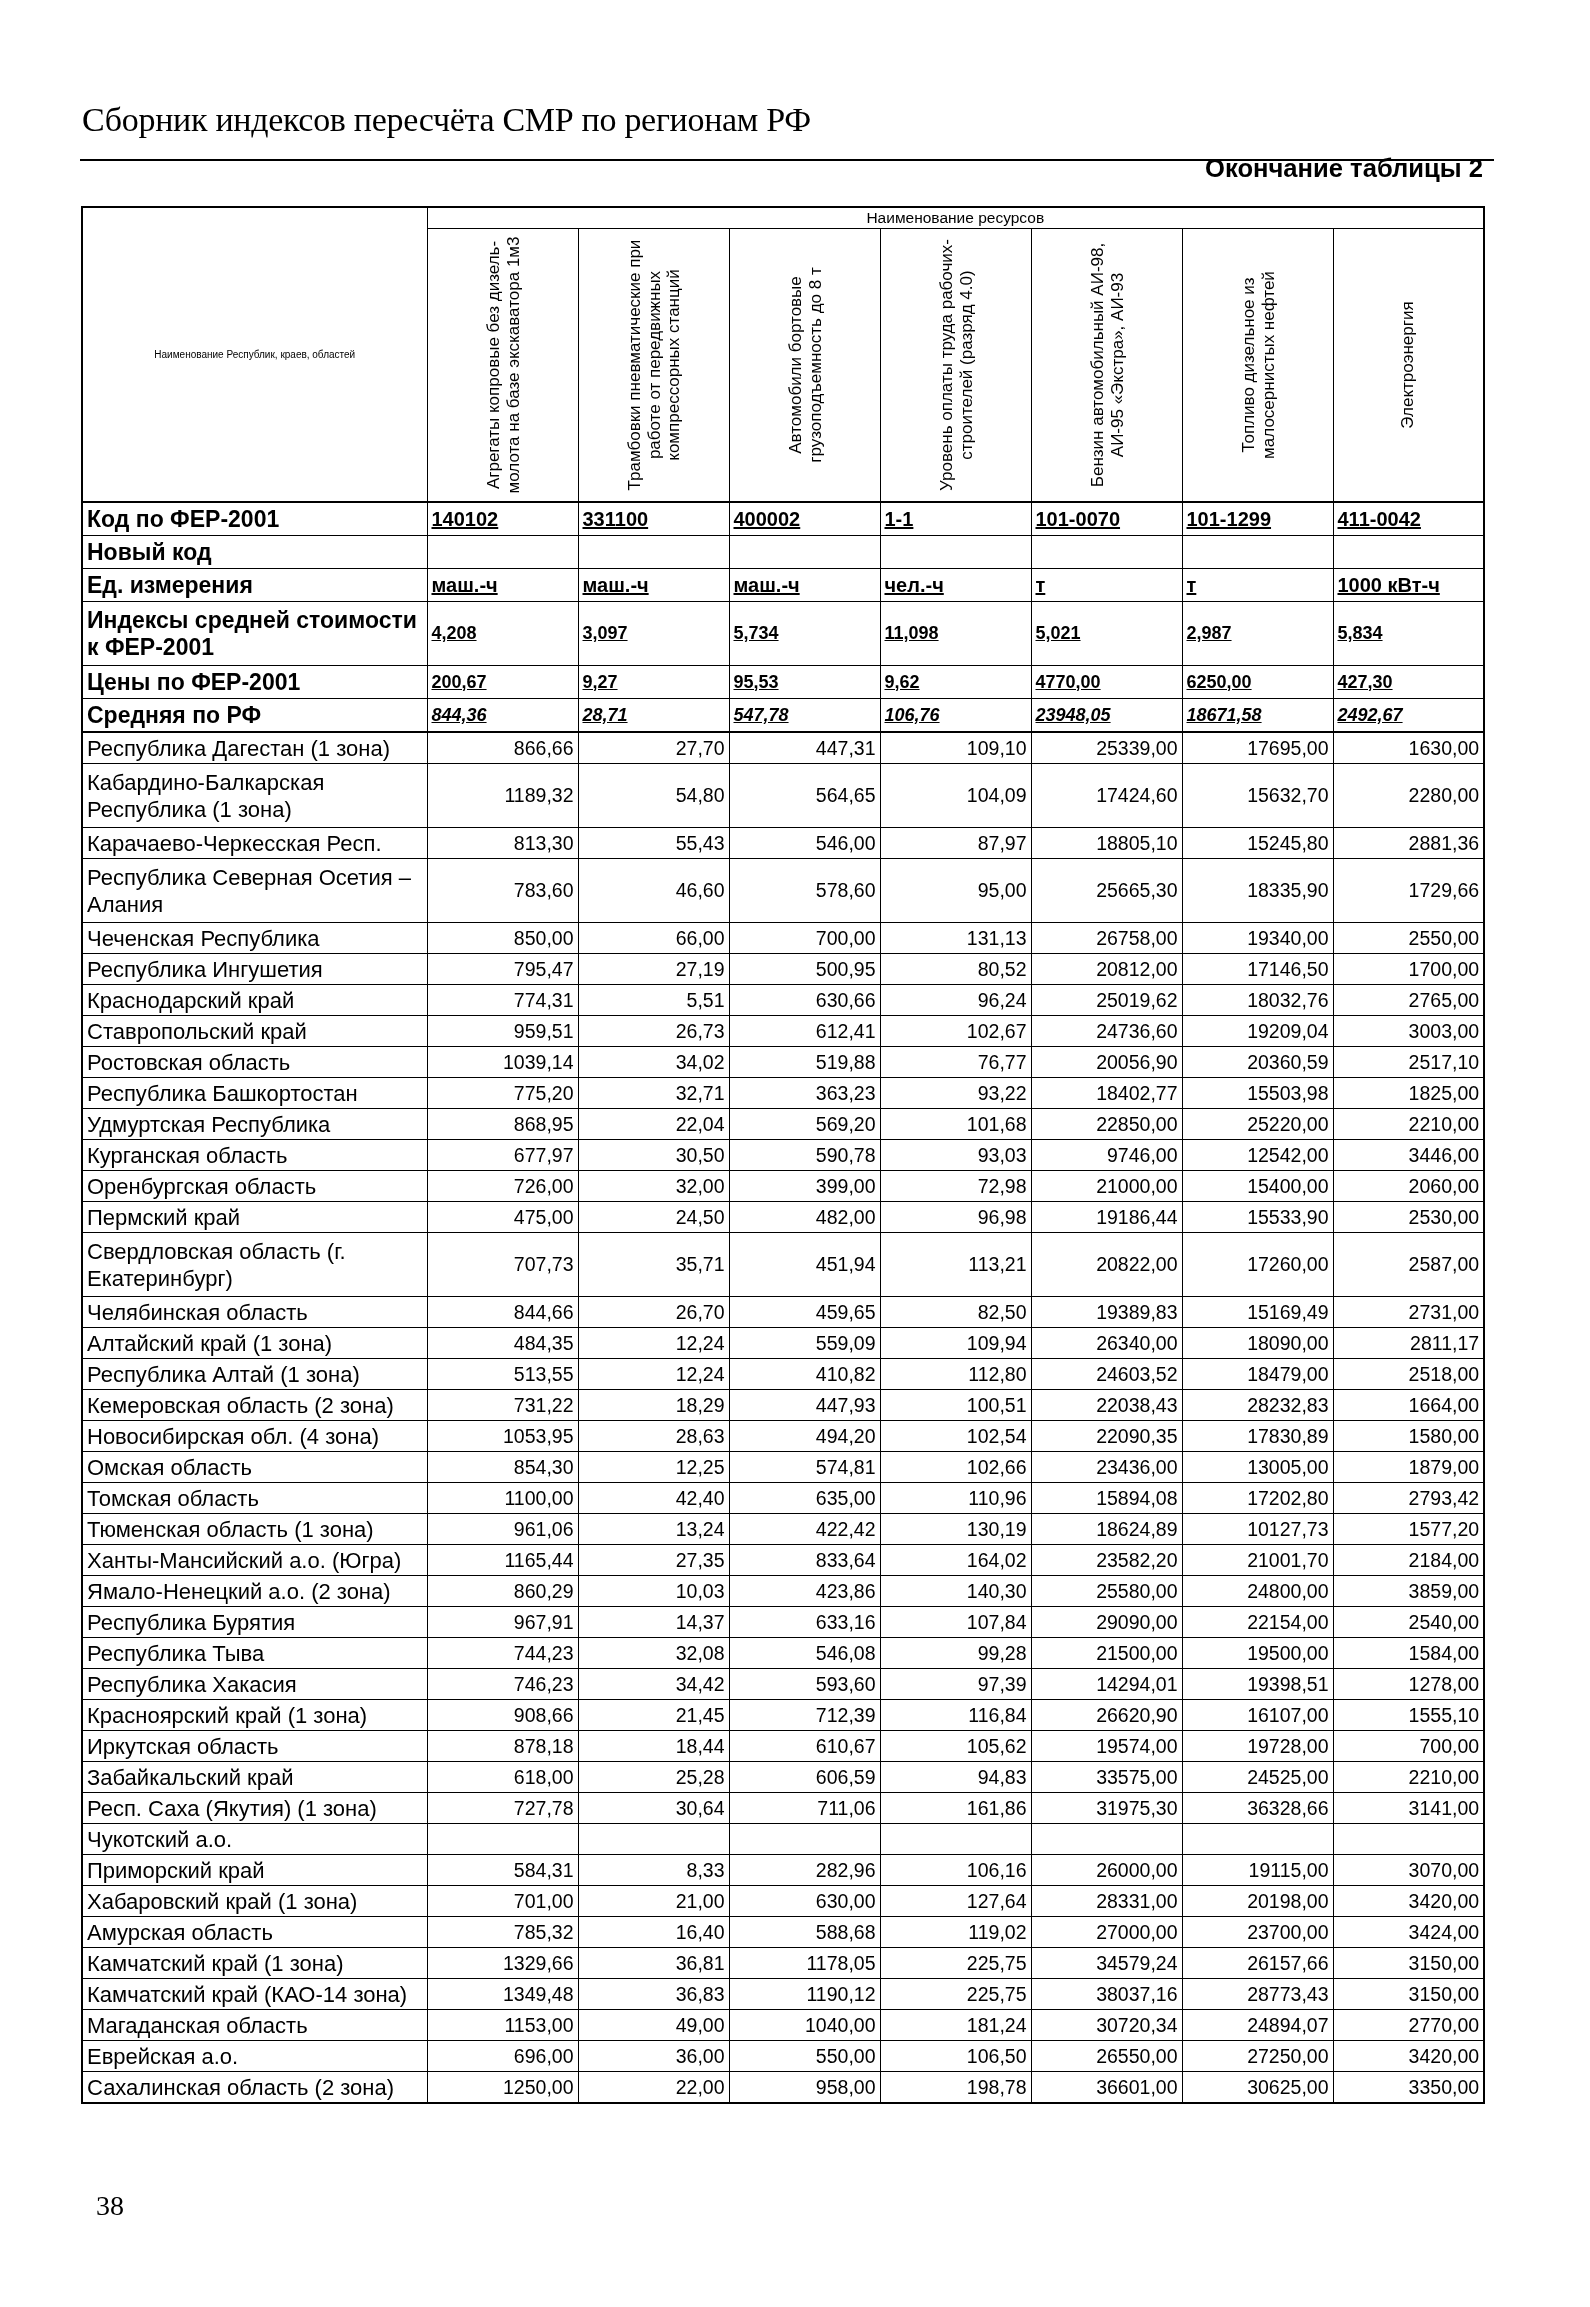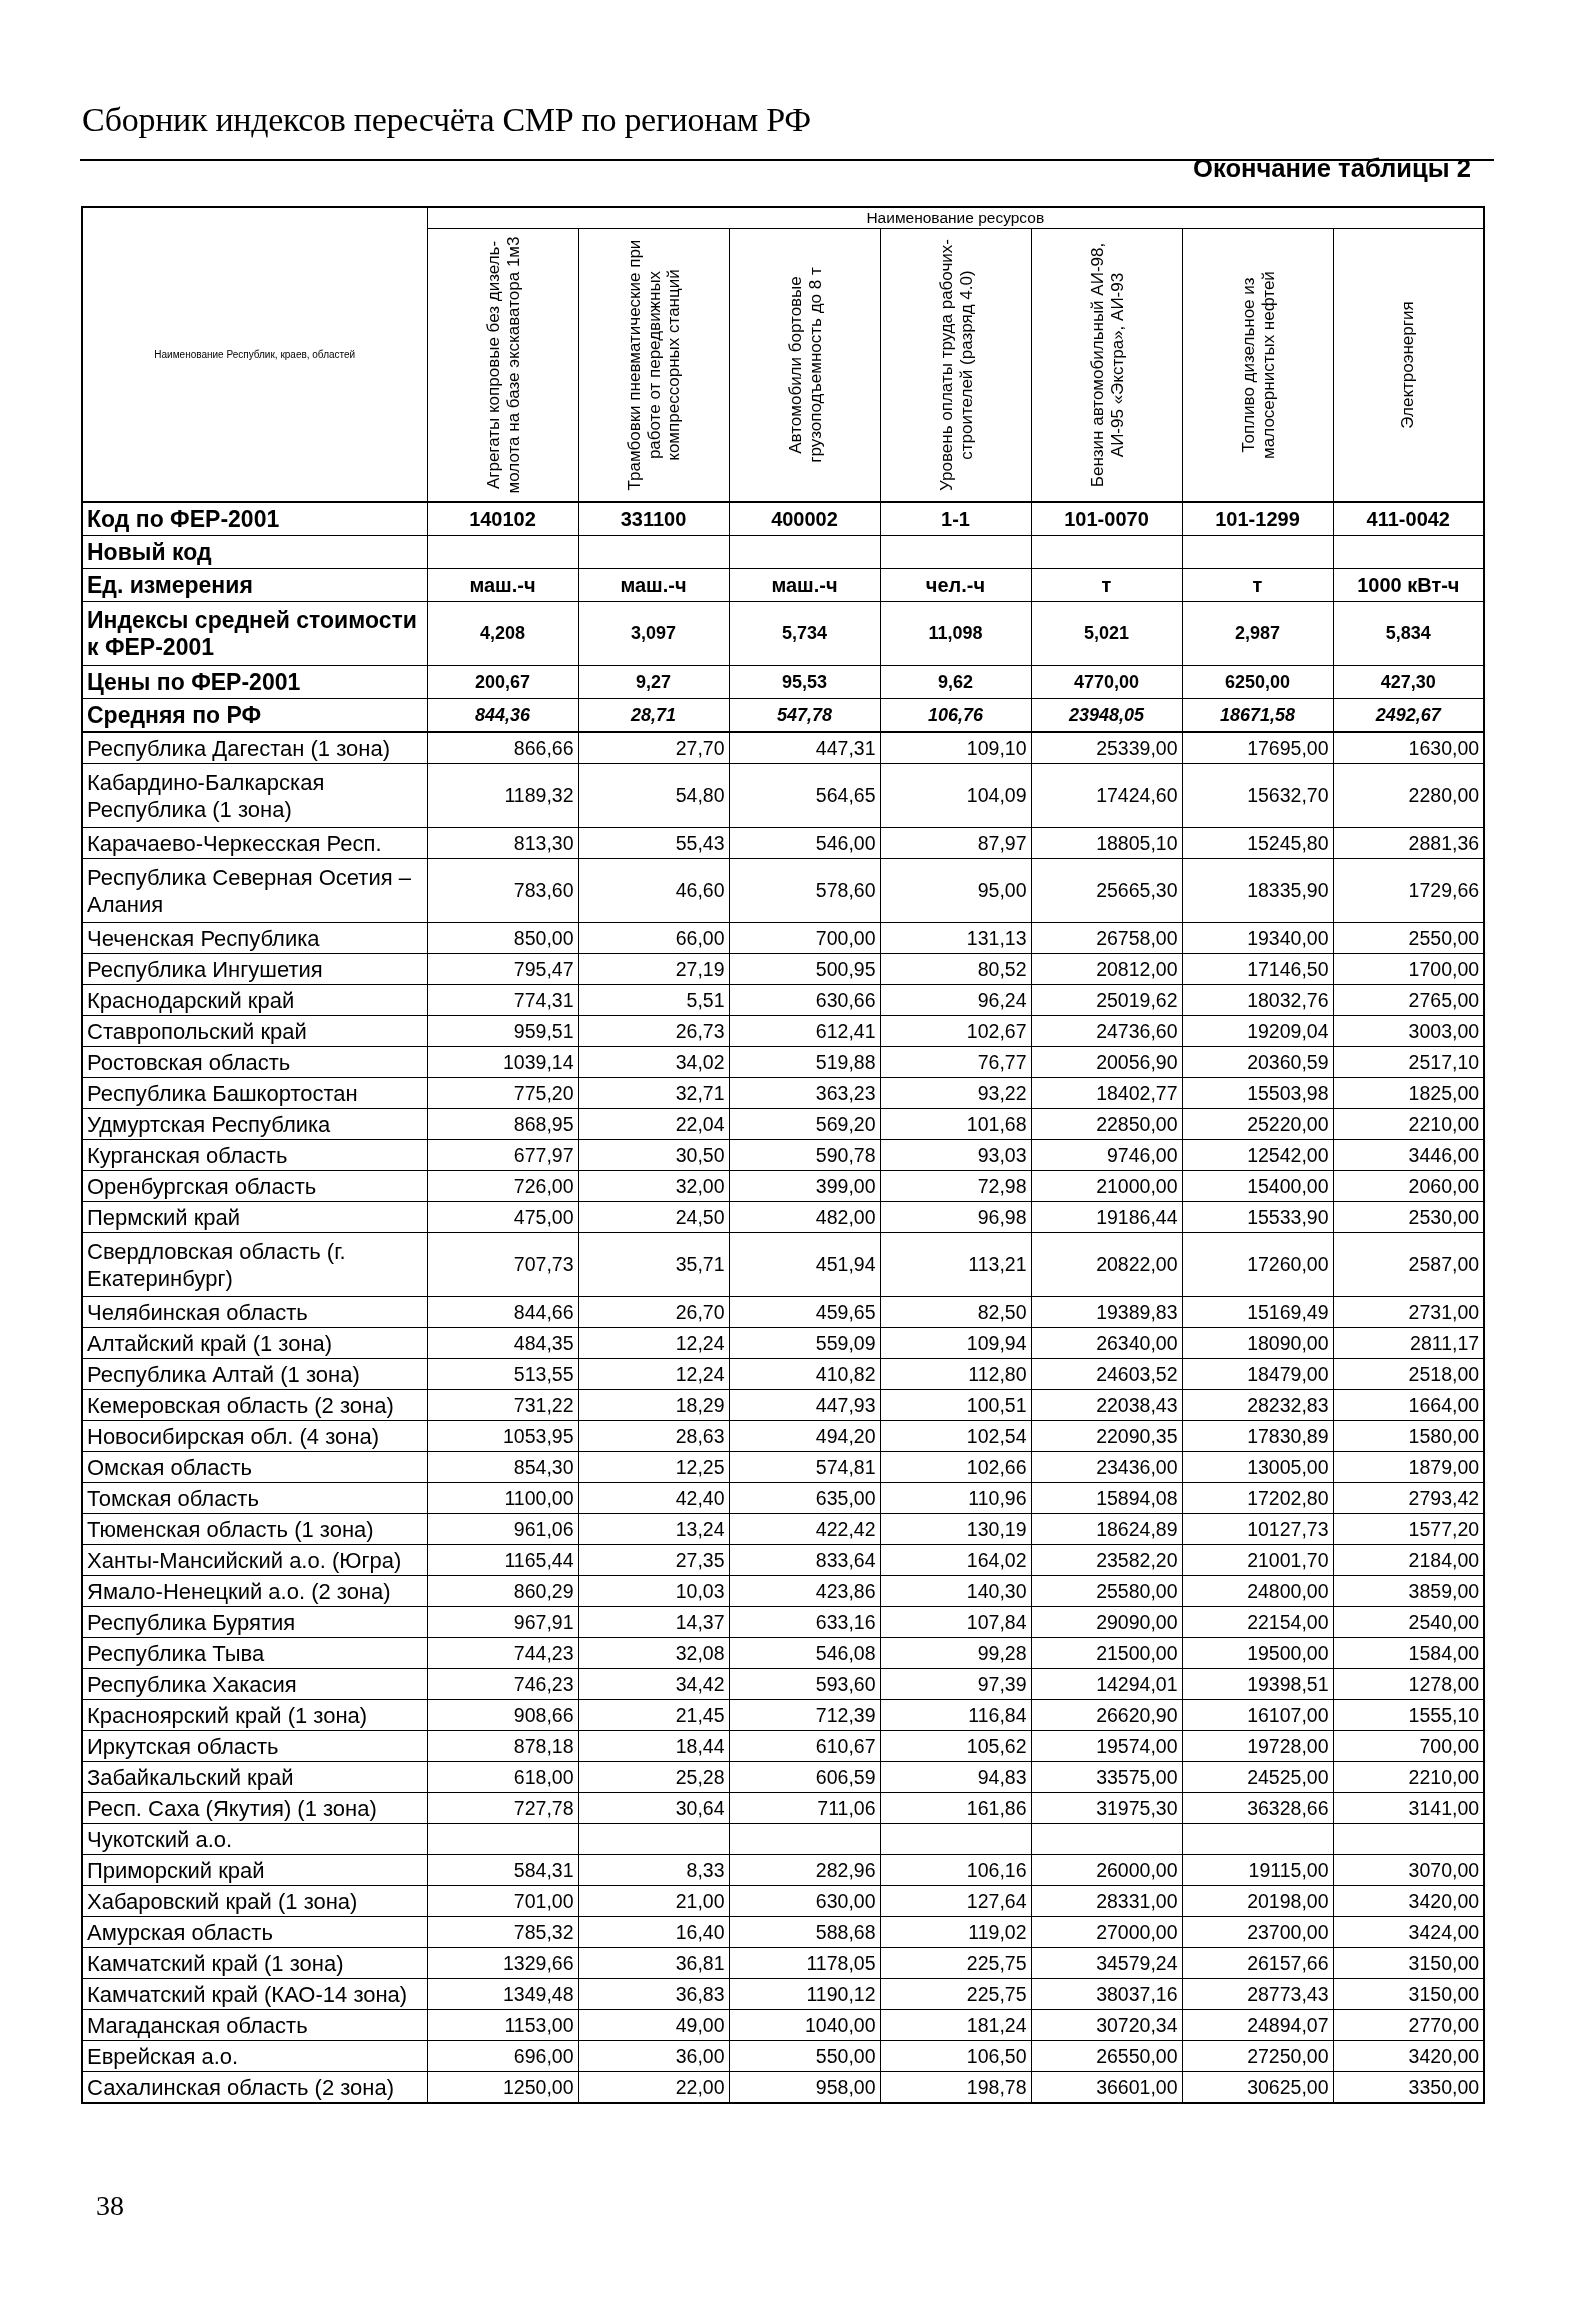--- a/index.html
+++ b/index.html
@@ -4,21 +4,21 @@
 <style>
   html, body { margin:0; padding:0; background:#ffffff; }
   body { width:1591px; height:2307px; position:relative; overflow:hidden; color:#000; }
   .page-header {
     position:absolute; left:82px; top:101px;
     font-family:"Liberation Serif", "DejaVu Serif", serif;
     font-size:34px; letter-spacing:-0.3px; white-space:nowrap;
   }
   .header-rule { position:absolute; left:80px; top:159px; width:1414px; height:2px; background:#000; }
   .caption {
-    position:absolute; right:120px; top:154px;
+    position:absolute; right:108px; top:154px;
     font-family:"Liberation Sans", "DejaVu Sans", sans-serif;
     font-weight:bold; font-size:25.6px; white-space:nowrap;text-align:right;
   }
   .page-number {
     position:absolute; left:96px; top:2190px;
     font-family:"Liberation Serif", "DejaVu Serif", serif; font-size:28px;
   }
   table.main {
     position:absolute; left:81px; top:206px; width:1401px;
     border-collapse:collapse; table-layout:fixed;
@@ -30,21 +30,21 @@
   col.c-num { width:151px; }
   .th-group { height:20px; font-weight:normal; font-size:15.5px; text-align:center; }
   .th-region { font-weight:normal; font-size:10px; text-align:center; vertical-align:middle; line-height:20px; }
   .th-vert { height:272px; padding:0; position:relative; }
   .th-vert .vtext {
     position:absolute; left:50%; top:50%;
     width:263px; transform:translate(-50%,-50%) rotate(-90deg);
     text-align:center; font-size:17px; line-height:19.5px; font-weight:normal;
   }
   tr.meta td { font-weight:bold; font-size:23px; height:32px; line-height:27px; }
-  tr.meta td.num { text-align:center; font-size:20px; }
+  tr.meta td.num { font-size:20px;text-decoration:underline; }
   tr.meta.tall td { height:63px; }
   tr.meta td.lab { transform-origin:left; }
   tr.meta.avg td.num { font-style:italic; font-size:18px; }
   tr.meta.prices td.num, tr.meta.idx td.num { font-size:18px; }
   tr.data td { font-size:22px; height:30px; line-height:27px; }
   tr.data td.num { text-align:right; font-size:19.5px; }
   tr.data.tall td { height:63px; }
   tr.sep-heavy td { border-top:2.7px solid #000; }
 </style>
 </head>

